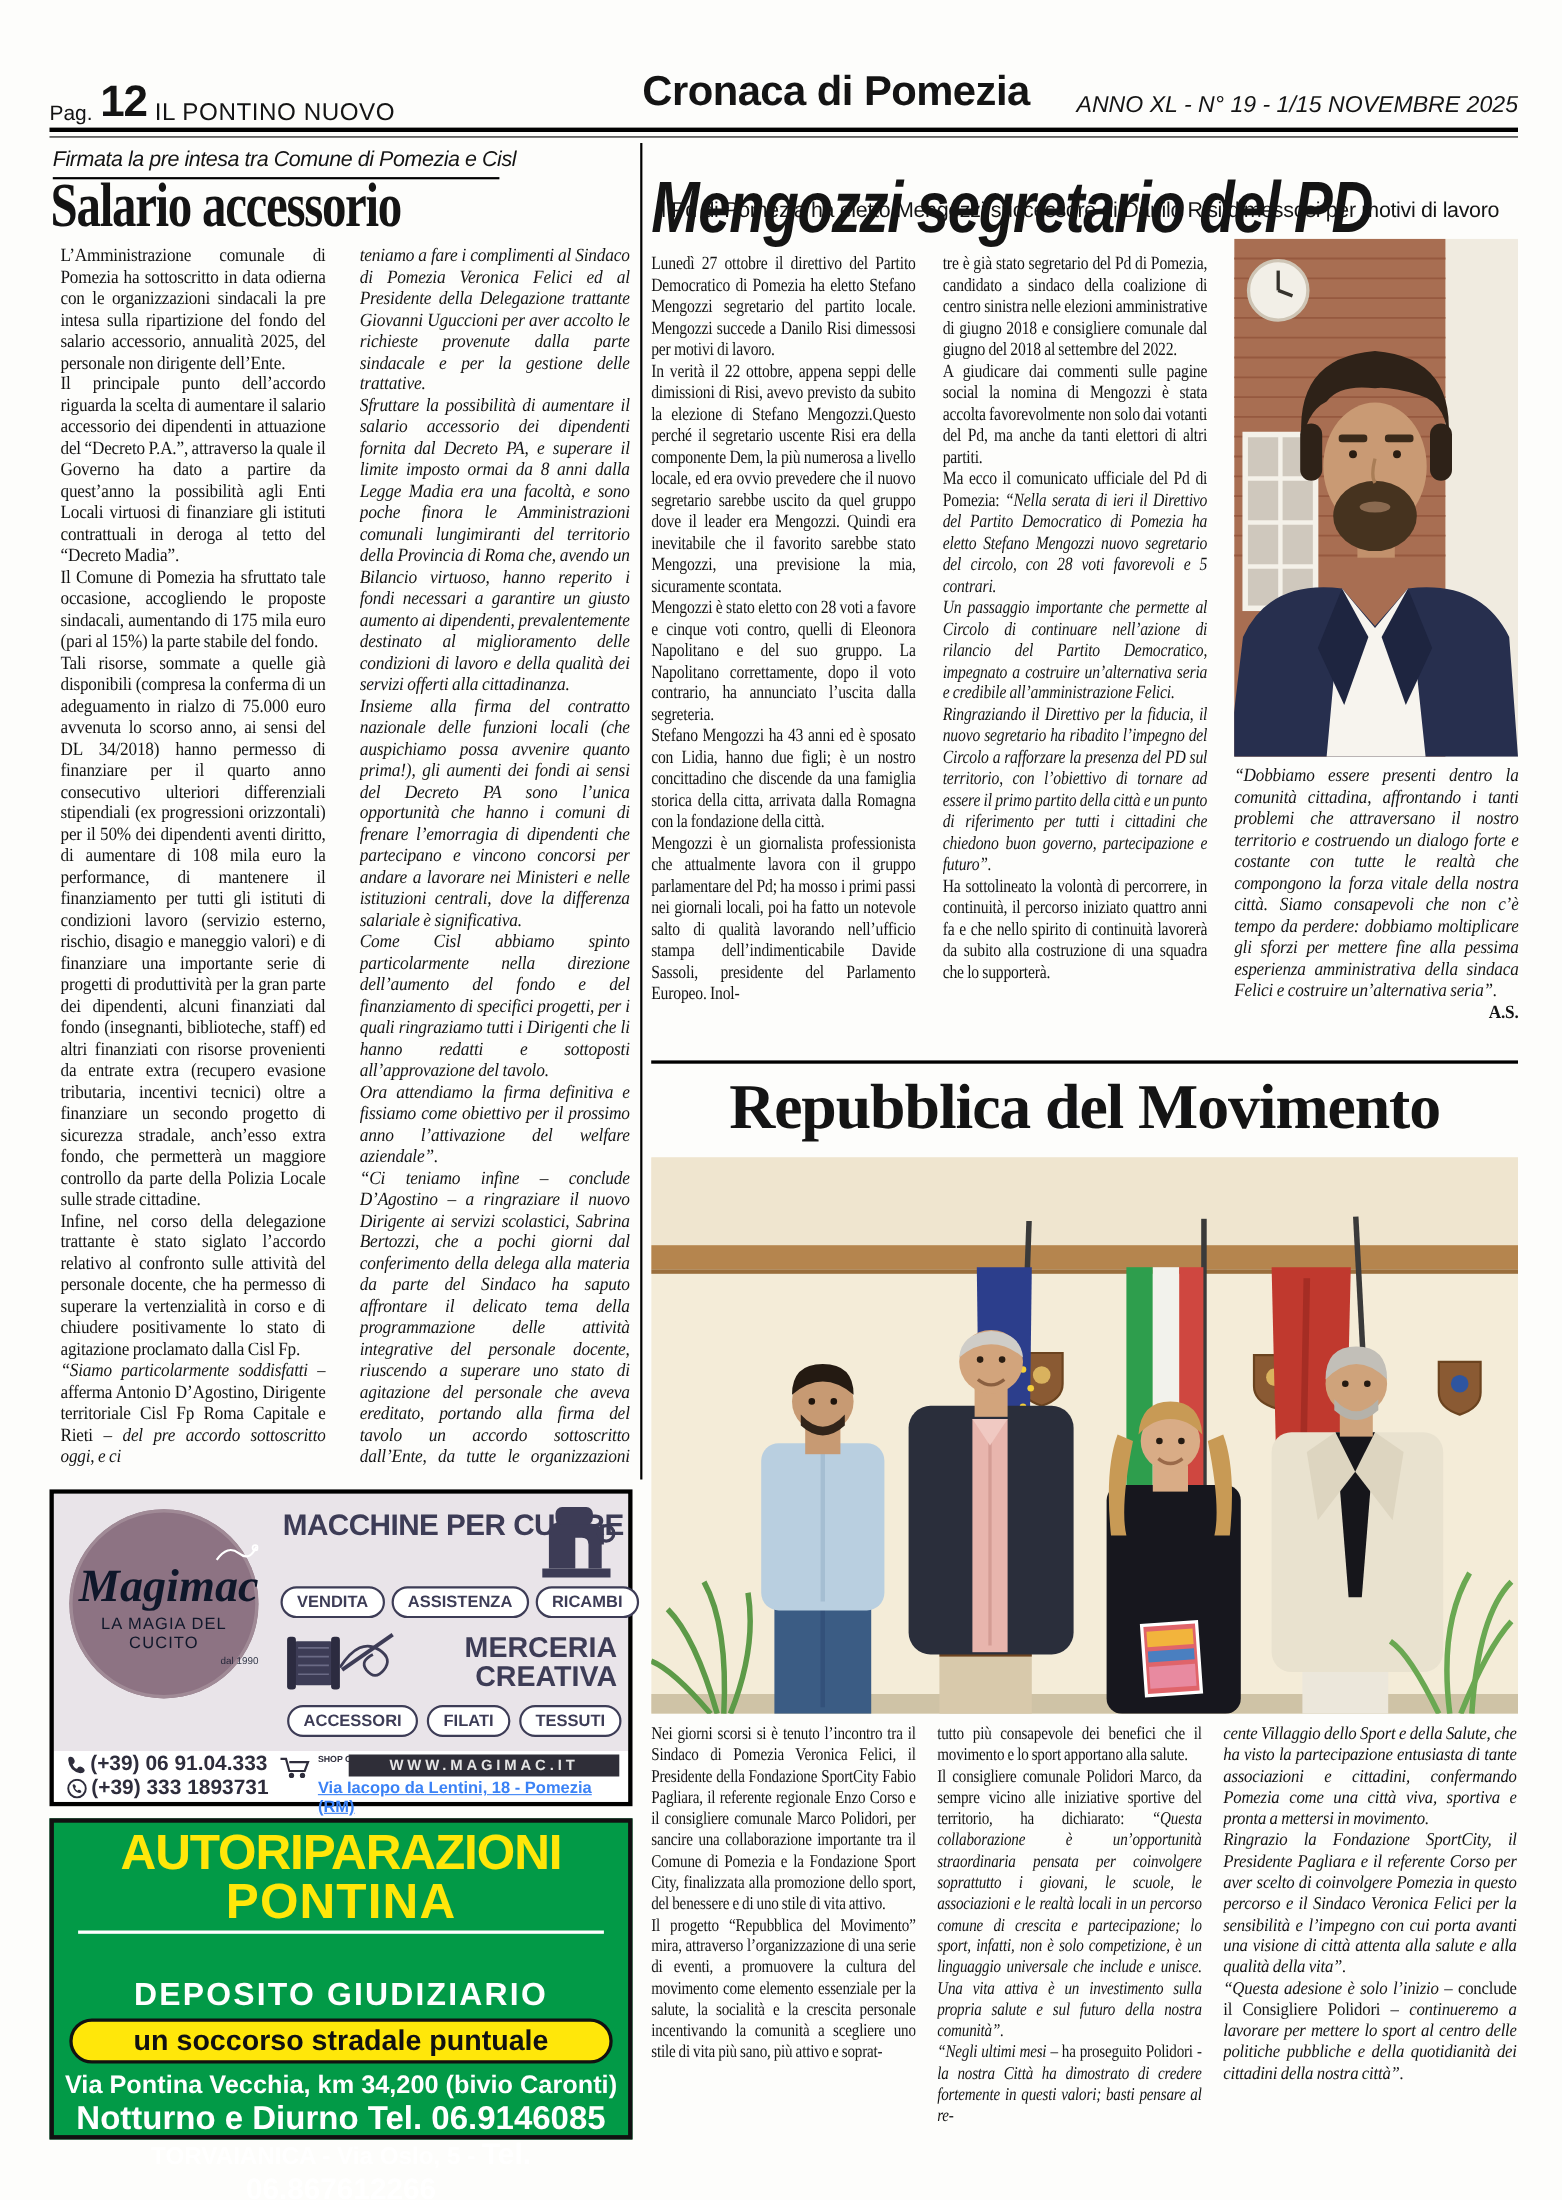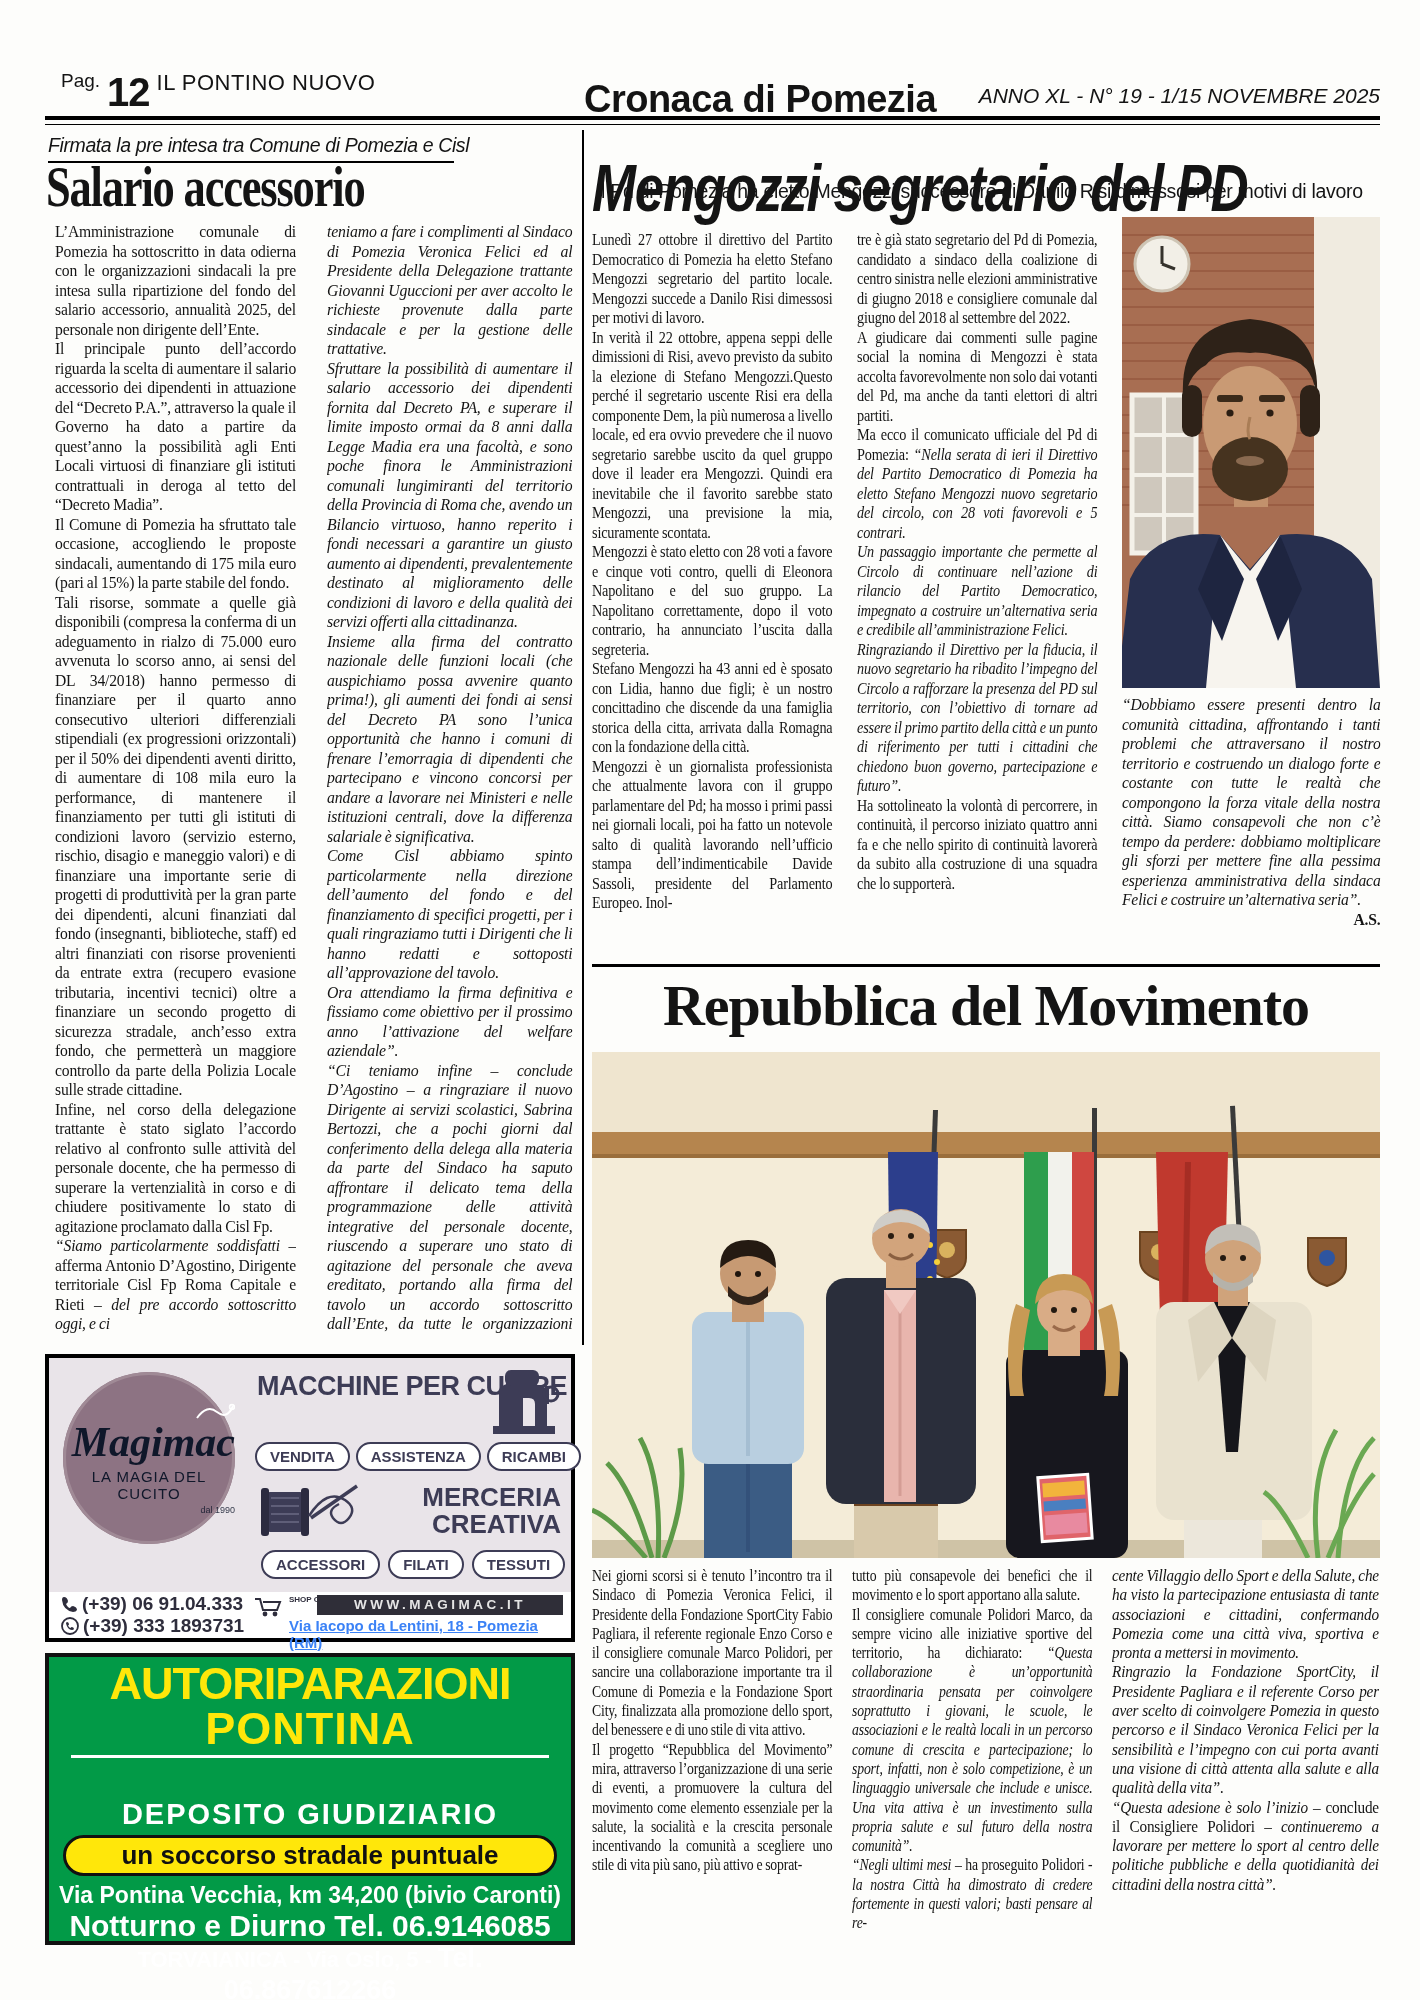--- a/index.html
+++ b/index.html
@@ -1,26 +1,26 @@
 <!DOCTYPE html>
 <html style="--pontina-green: #029a47; --pontina-yellow: #ffe70a; --magimac-bg: #e9e4e9; --magimac-mauve: #8d7383; --magimac-dark: #3d3c56;"><head>
 <meta charset="utf-8">
 <style>
   html,body{margin:0;padding:0;background:#888;}
   .page{position:relative;width:1420px;height:2000px;background:#fdfdfb;margin:0 auto;
         font-family:"Liberation Serif", serif;color:#141414;overflow:hidden;}
   .abs{position:absolute;}
   
-  .hdr-left{left:45px;top:70px;display:flex;align-items:flex-start;gap:7px;
-            font-family:"Liberation Sans",sans-serif;margin-left:16px;}
+  .hdr-left{left:45px;top:70px;display:flex;align-items:flex-end;gap:7px;
+            font-family:"Liberation Sans",sans-serif;}
   .hdr-pag{font-size:19px;}
   .hdr-num{font-size:40px;font-weight:bold;letter-spacing:-1px;}
   .hdr-paper{font-size:22px;letter-spacing:.5px;}
   .hdr-center{left:545px;top:62px;width:430px;text-align:center;
-              font-family:"Liberation Sans",sans-serif;font-weight:bold;font-size:38px;letter-spacing:-.5px;margin-top:16px;}
+              font-family:"Liberation Sans",sans-serif;font-weight:bold;font-size:38px;letter-spacing:-.5px;}
   .hdr-right{right:40px;top:84px;font-family:"Liberation Sans",sans-serif;font-size:21px;font-style:italic;}
   .rule-thick{left:45px;top:116px;width:1335px;height:4px;background:#000;}
   .rule-thin{left:45px;top:124px;width:1335px;height:1px;background:#000;}
   .vdivider{left:582px;top:130px;width:2px;height:1215px;background:#000;}
   
   .kicker-left{left:48px;top:134px;width:406px;font-family:"Liberation Sans",sans-serif;
                font-style:italic;font-size:19.5px;letter-spacing:-.4px;white-space:nowrap;
                border-bottom:2.5px solid #000;padding-bottom:4px;}
   .title-salario{left:46px;top:154px;font-weight:bold;font-size:57px;letter-spacing:-1.5px;
                  white-space:nowrap;transform:scaleX(.78);transform-origin:0 0;}

